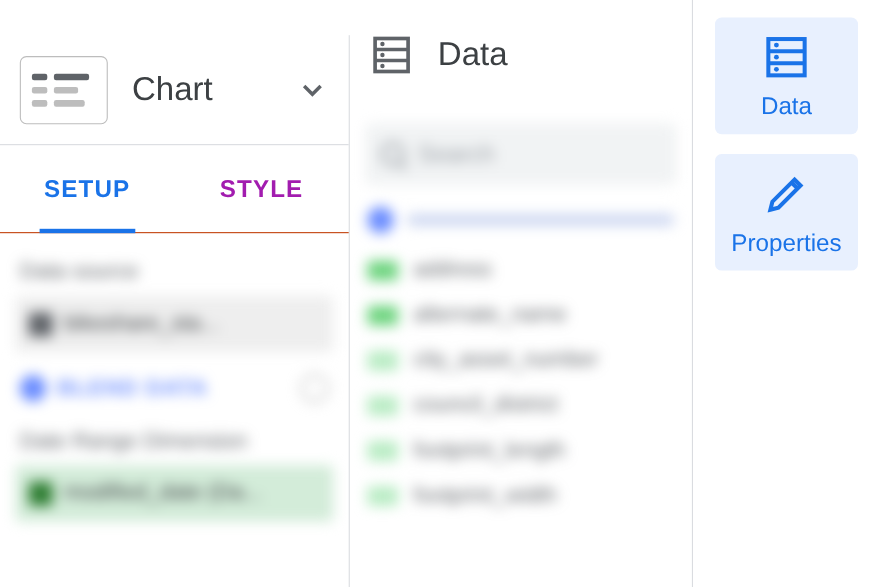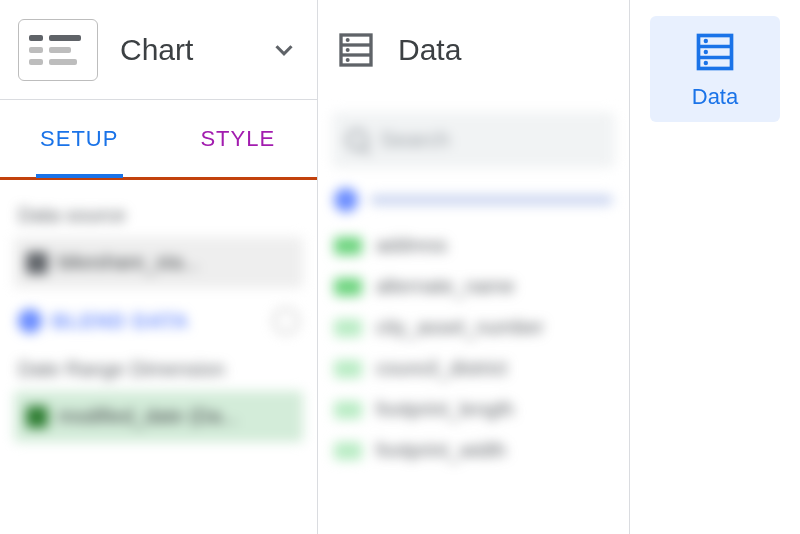--- a/index.html
+++ b/index.html
@@ -1,29 +1,29 @@
 <!DOCTYPE html>
 <html><head>
 <meta charset="utf-8">
 <style>
   * { box-sizing: border-box; margin: 0; padding: 0; }
   html, body { width: 800px; height: 534px; font-family: Arial, Helvetica, sans-serif; background: #fff; overflow: hidden; }
   .app { display: flex; width: 100%; height: 100%; }
 
   
-  .left-panel { width: 318px; border-right: 1px solid #dadce0; display: flex; flex-direction: column; }
+  .left-panel { width: 318px; border-right: 1px solid #dadce0; display: flex; flex-direction: column; margin-top: 32px; }
   .chart-header { display: flex; align-items: center; padding: 14px 18px; border-bottom: 1px solid #dadce0; height: 100px; }
   .chart-icon { width: 80px; height: 62px; border: 1px solid #bdbdbd; border-radius: 6px; display: flex; flex-direction: column; justify-content: center; gap: 6px; padding: 10px 10px; margin-right: 22px; }
   .chart-icon-row { display: flex; gap: 6px; align-items: center; }
   .chart-icon .seg-dark { background: #5f6368; height: 6px; border-radius: 2px; }
   .chart-icon .seg-light { background: #bdbdbd; height: 6px; border-radius: 2px; }
   .chart-title { font-size: 30px; color: #3c4043; flex: 1; }
   .chevron { color: #5f6368; }
 
-  .tabs { display: flex; height: 80px; border-bottom: 3px solid #c2410c; }
+  .tabs { display: flex; height: 80px; border-bottom: 1px solid #c2410c; font-weight: bold; }
   .tab { flex: 1; display: flex; align-items: center; justify-content: center; font-size: 22px; letter-spacing: 1px; color: #a21caf; cursor: pointer; position: relative; }
   .tab.active { color: #1a73e8; }
   .tab.active::after { content: ""; position: absolute; left: 0; right: 0; bottom: -1px; height: 4px; width: 55%; margin: 0 auto; background: #1a73e8; }
 
   .setup-body { padding: 16px 14px; filter: blur(6px); user-select: none; }
   .label-row { font-size: 20px; color: #5f6368; margin: 8px 4px 10px; }
   .card { background: #eeeeee; border-radius: 4px; padding: 14px 12px; display: flex; align-items: center; gap: 10px; margin-bottom: 12px; }
   .card .icon-sq { width: 22px; height: 22px; background: #5f6368; border-radius: 3px; }
   .card .txt { font-size: 20px; color: #3c4043; }
   .blend-row { display: flex; align-items: center; gap: 10px; padding: 8px 4px 16px; }
@@ -160,15 +160,21 @@
       <svg class="icon" width="44" height="44" viewBox="0 0 24 24">
         <rect x="3" y="3" width="18" height="18" fill="none" stroke="currentColor" stroke-width="2"></rect>
         <line x1="3" y1="9" x2="21" y2="9" stroke="currentColor" stroke-width="2"></line>
         <line x1="3" y1="15" x2="21" y2="15" stroke="currentColor" stroke-width="2"></line>
         <circle cx="7" cy="6" r="1.2" fill="currentColor"></circle>
         <circle cx="7" cy="12" r="1.2" fill="currentColor"></circle>
         <circle cx="7" cy="18" r="1.2" fill="currentColor"></circle>
       </svg>
       <div class="lbl">Data</div>
     </div>
+    <div class="rail-btn">
+      <svg class="icon" width="44" height="44" viewBox="0 0 24 24">
+        <path fill="none" stroke="currentColor" stroke-width="2" d="M4 20l4-1 11-11-3-3L5 16l-1 4z M14 6l3 3"></path>
+      </svg>
+      <div class="lbl">Properties</div>
+    </div>
   </div>
 
 </div>
 
 </body></html>

